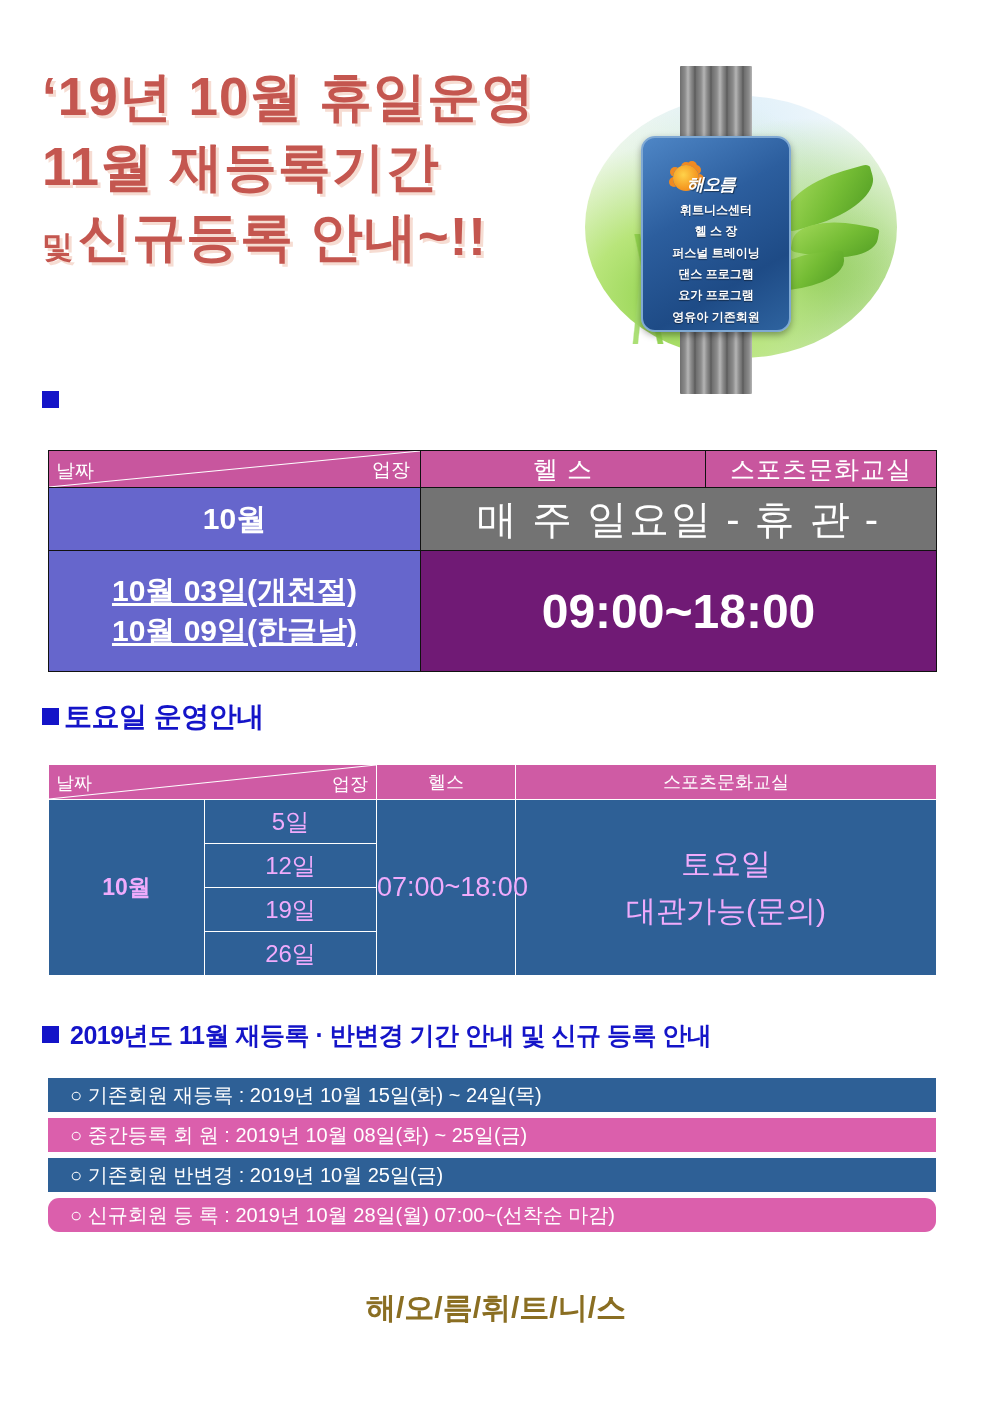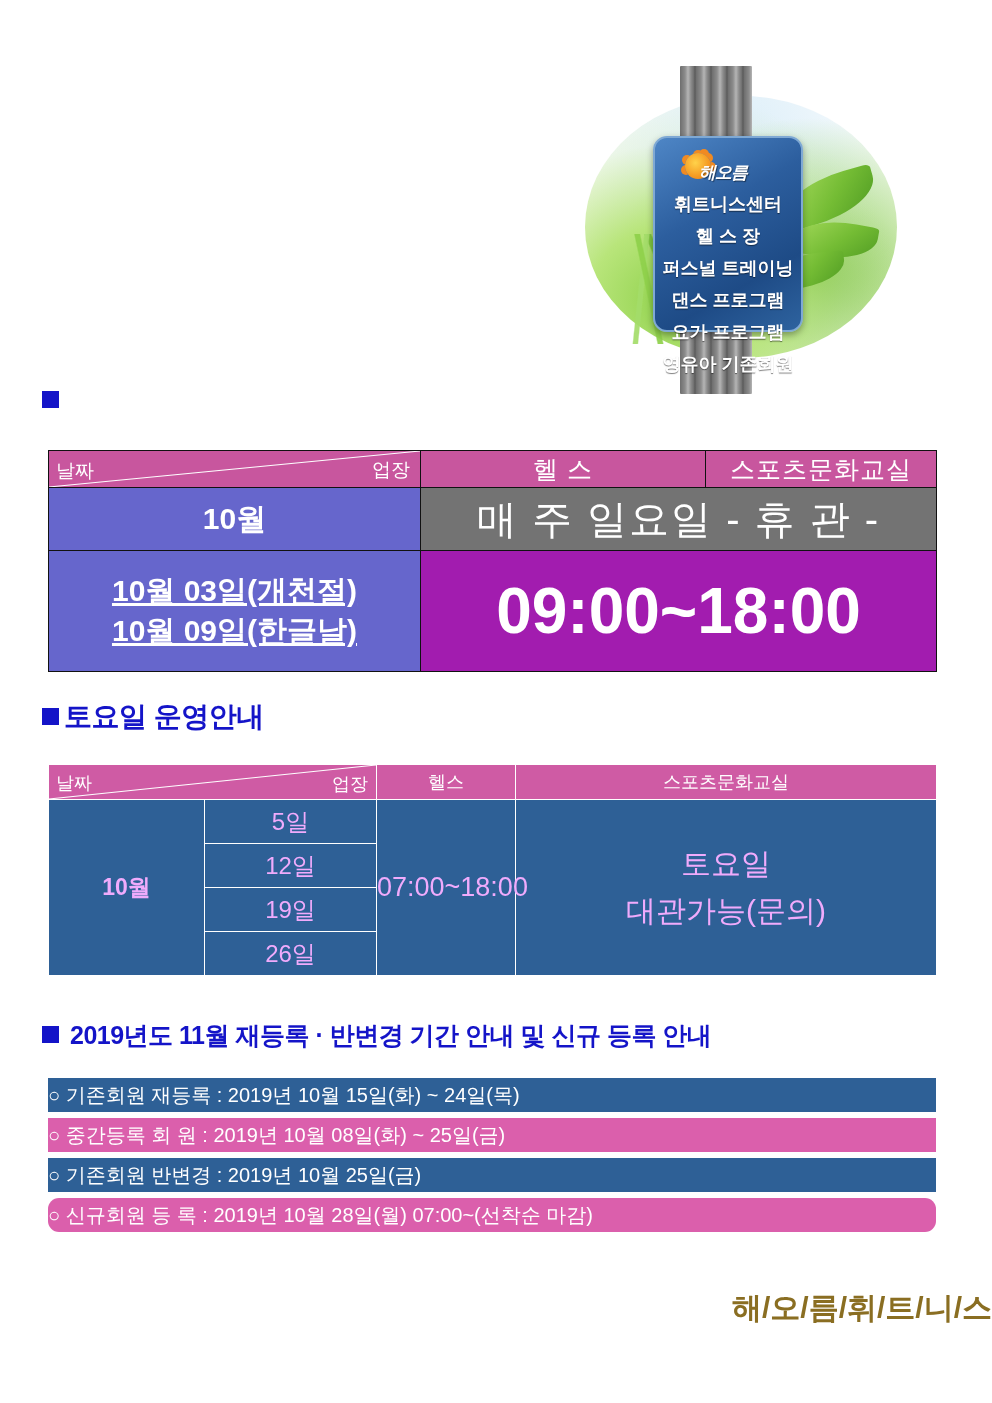--- a/index.html
+++ b/index.html
@@ -94,24 +94,23 @@
   }
   .sign {
     position: absolute;
     left: 56px; top: 78px;
     width: 150px;
     height: 196px;
     border-radius: 14px;
     background: linear-gradient(150deg, #4E86C6 0%, #2C5E9E 38%, #1E4B86 72%, #2E639F 100%);
     border: 2px solid #7FA9D4;
     box-shadow: 0 3px 7px rgba(0,0,0,.35);
-    padding-top: 12px;
+    padding-top: 24px;
     box-sizing: border-box;
     text-align: center;
-    margin-left: 12px;
   }
   .sign-logo {
     position: relative;
     height: 36px;
     margin-bottom: 2px;
   }
   .sun {
     position: absolute;
     left: 30px; top: 3px;
     width: 26px; height: 26px;
@@ -130,21 +129,21 @@
     left: 44px; top: 11px;
     font-size: 17px;
     font-weight: bold;
     color: #ffffff;
     font-style: italic;
     letter-spacing: -1px;
     text-shadow: 1px 1px 1px rgba(0,0,0,.45);
   }
   .sign-line {
     color: #ffffff;
-    font-size: 18px;
+    font-size: 12px;
     font-weight: bold;
     line-height: 1.78;
     letter-spacing: 0px;
     text-shadow: 0 1px 1px rgba(0,0,0,.5);
     white-space: nowrap;
   }
 
   
   .section-heading {
     position: absolute;
@@ -229,23 +228,23 @@
   }
   .cell-red-top {
     background: #737373;
     color: #ffffff;
     font-size: 40px;
     font-weight: normal;
     height: 62px;
     letter-spacing: 2px;
   }
   .cell-red-big {
-    background: #a21caf;
-    color: #ffffff;
-    font-size: 64px;
+    background: #701a75;
+    color: #ffffff;
+    font-size: 48px;
     font-weight: bold;
     height: 120px;
     letter-spacing: 0px;
   }
 
   
   #table-saturday {
     position: absolute;
     left: 48px; top: 764px;
     width: 888px;
@@ -302,49 +301,55 @@
 
   
   .list-bar {
     position: absolute;
     left: 48px;
     width: 888px;
     height: 34px;
     line-height: 34px;
     color: #ffffff;
     font-size: 20px;
+    padding-left: 22px;
     box-sizing: border-box;
     white-space: nowrap;
     letter-spacing: 0px;
   }
   .bar-blue { background: #2E6096; }
   .bar-pink { background: #DB5FAC; }
   #bar-0 { top: 1078px; }
   #bar-1 { top: 1118px; }
   #bar-2 { top: 1158px; }
   #bar-3 { top: 1198px; border-radius: 11px; }
 
   
   #footer-brand {
     position: absolute;
     left: 0;
     top: 1288px;
     width: 992px;
-    text-align: right;
+    text-align: center;
     font-size: 30px;
     font-weight: bold;
     color: #8A6E22;
     letter-spacing: 0px;
   }
 </style>
 </head>
 <body>
 
 <div id="header">
 
+  <div id="title-block">
+    <div class="title-line">‘19년 10월 휴일운영</div>
+    <div class="title-line">11월 재등록기간</div>
+    <div class="title-line"><span class="small-prefix">및</span><span>신규등록 안내~!!</span></div>
+  </div>
 
   <div id="logo-photo">
     <div class="oval-bg"></div>
     <div class="grass"></div>
     <div class="leaf l1"></div>
     <div class="leaf l2"></div>
     <div class="leaf l3"></div>
     <div class="post"></div>
     <div class="sign">
       <div class="sign-logo">

